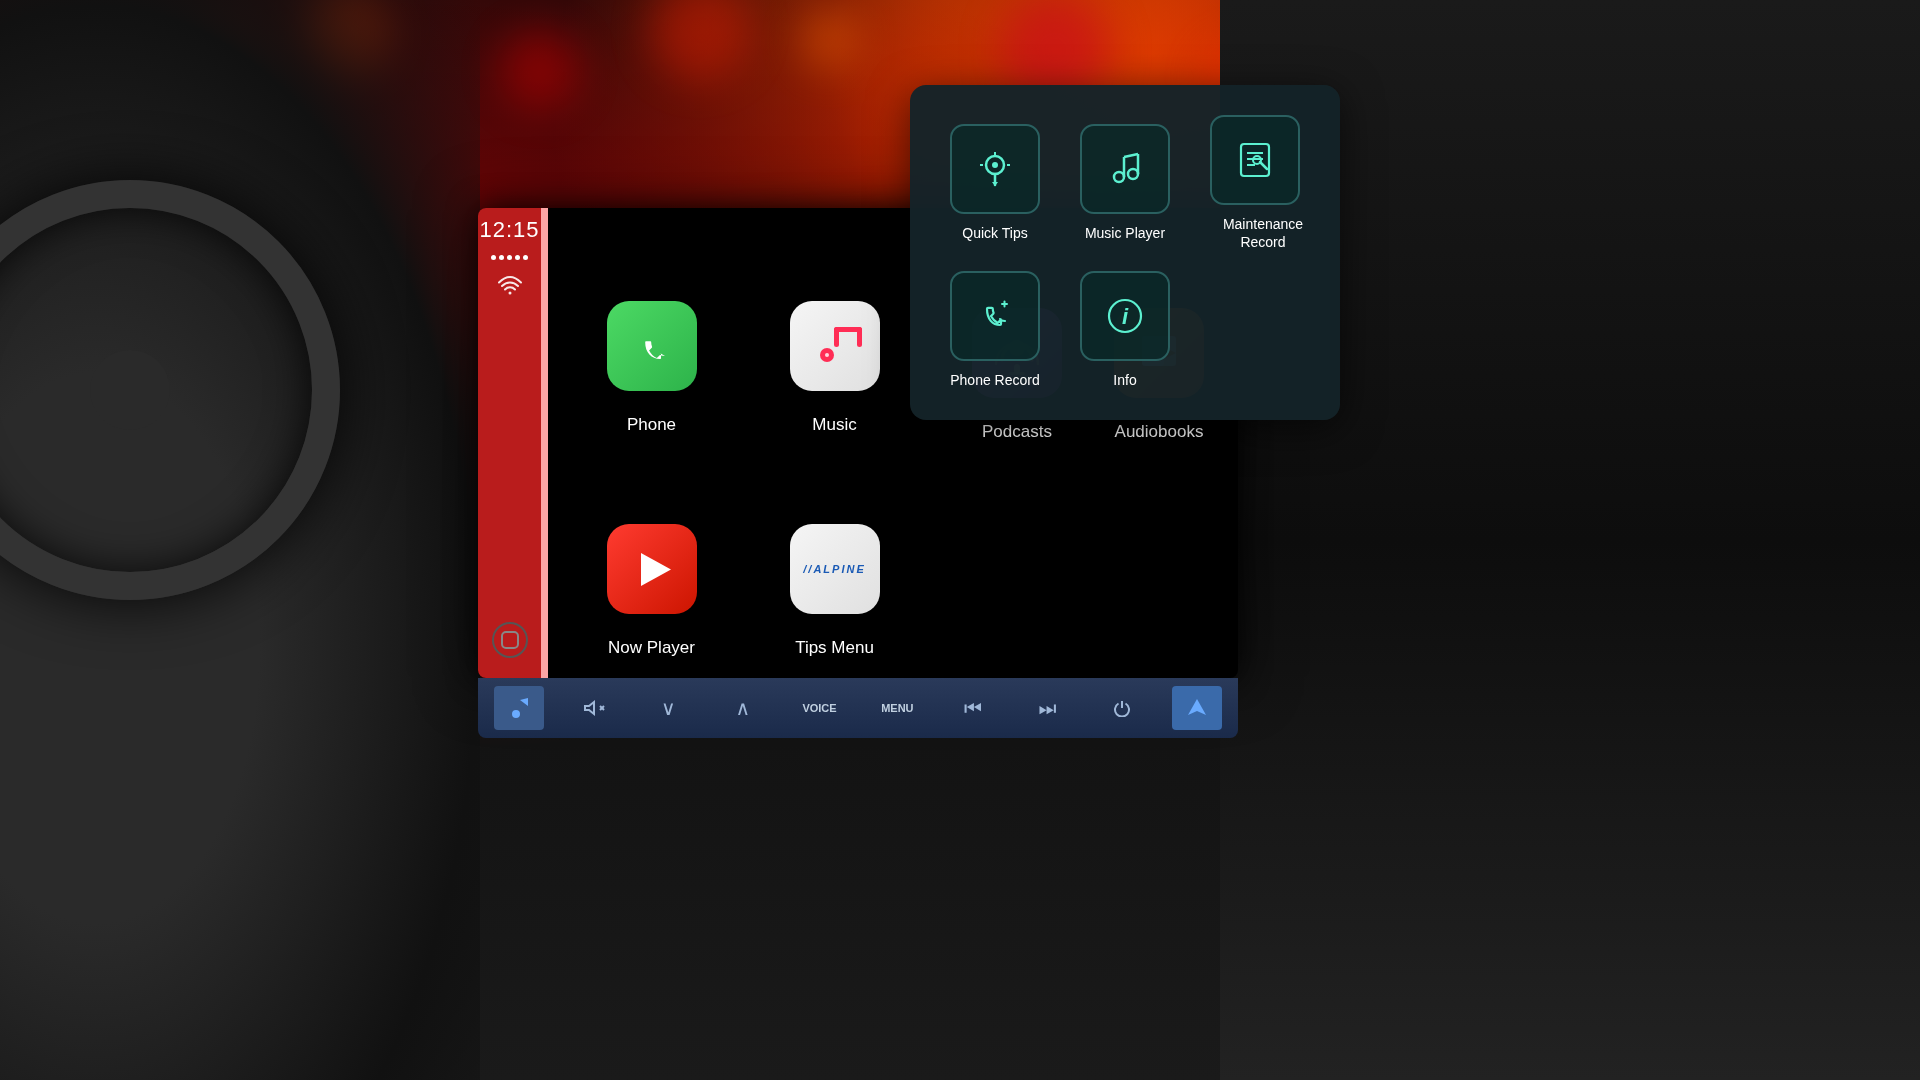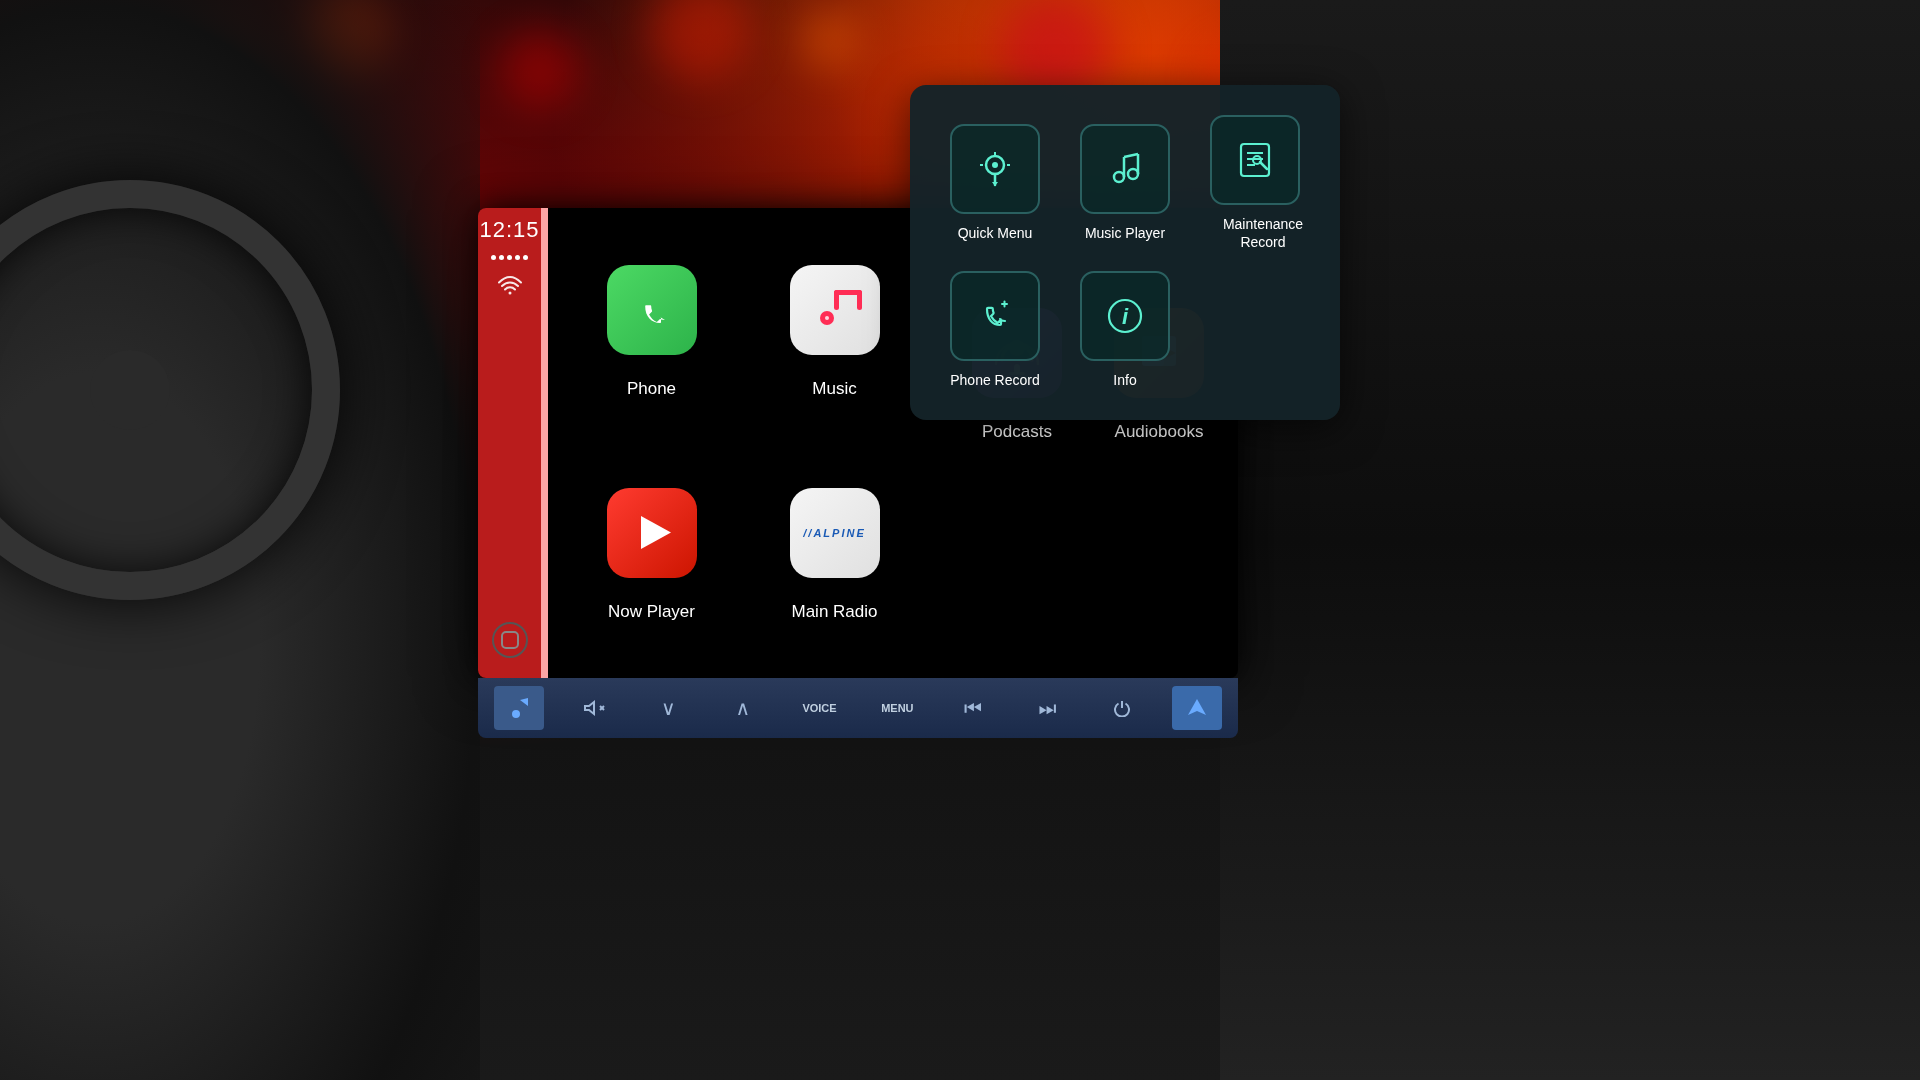--- a/index.html
+++ b/index.html
@@ -157,21 +157,21 @@
       grid-template-columns: 1fr 1fr;
       grid-template-rows: 1fr 1fr;
       padding: 20px;
       gap: 16px;
     }
 
     .app-item {
       display: flex;
       flex-direction: column;
       align-items: center;
-      justify-content: center;
+      justify-content: flex-end;
       gap: 24px;
       cursor: pointer;
     }
 
     .app-icon {
       width: 90px;
       height: 90px;
       border-radius: 22px;
       display: flex;
       align-items: center;
@@ -403,21 +403,21 @@
         </div>
         <span class="app-label">Now Player</span>
       </div>
 
       <div class="app-item">
         <div class="app-icon main-menu">
           <div style="display:flex;flex-direction:column;align-items:center;justify-content:center;">
             <div style="color:#1a5ab5;font-size:11px;font-weight:900;letter-spacing:2px;font-style:italic;">//ALPINE</div>
           </div>
         </div>
-        <span class="app-label">Main Radio</span>
+        <span class="app-label">Tips Menu</span>
       </div>
     </div>
 
     <div class="screen-apps-right">
 
       <div class="app-item">
         <div class="app-icon podcasts">
           <svg width="50" height="50" viewBox="0 0 50 50" fill="white">
             <circle cx="25" cy="20" r="8" fill="white" opacity="0.9"></circle>
             <path d="M10 32c0-8.3 6.7-15 15-15s15 6.7 15 15" stroke="white" stroke-width="3" fill="none" stroke-linecap="round"></path>
@@ -488,21 +488,21 @@
         <circle cx="22" cy="18" r="9" stroke="#5cf0d0" stroke-width="2.5" fill="none"></circle>
         <circle cx="22" cy="18" r="3" fill="#5cf0d0"></circle>
         <line x1="22" y1="8" x2="22" y2="5" stroke="#5cf0d0" stroke-width="2"></line>
         <line x1="22" y1="30" x2="22" y2="33" stroke="#5cf0d0" stroke-width="2"></line>
         <line x1="10" y1="18" x2="7" y2="18" stroke="#5cf0d0" stroke-width="2"></line>
         <line x1="34" y1="18" x2="37" y2="18" stroke="#5cf0d0" stroke-width="2"></line>
         <line x1="22" y1="27" x2="22" y2="38" stroke="#5cf0d0" stroke-width="2.5" stroke-linecap="round"></line>
         <path d="M19 35 L22 39 L25 35" fill="#5cf0d0"></path>
       </svg>
     </div>
-    <span class="popup-label">Quick Menu</span>
+    <span class="popup-label">Quick Tips</span>
   </div>
 
   <div class="popup-item">
     <div class="popup-icon-box">
       <svg width="44" height="44" viewBox="0 0 44 44" fill="none">
         <circle cx="16" cy="30" r="5" stroke="#5cf0d0" stroke-width="2.5" fill="none"></circle>
         <line x1="21" y1="30" x2="21" y2="10" stroke="#5cf0d0" stroke-width="2.5"></line>
         <line x1="21" y1="10" x2="35" y2="7" stroke="#5cf0d0" stroke-width="2.5"></line>
         <line x1="35" y1="7" x2="35" y2="27" stroke="#5cf0d0" stroke-width="2.5"></line>
         <circle cx="30" cy="27" r="5" stroke="#5cf0d0" stroke-width="2.5" fill="none"></circle>

